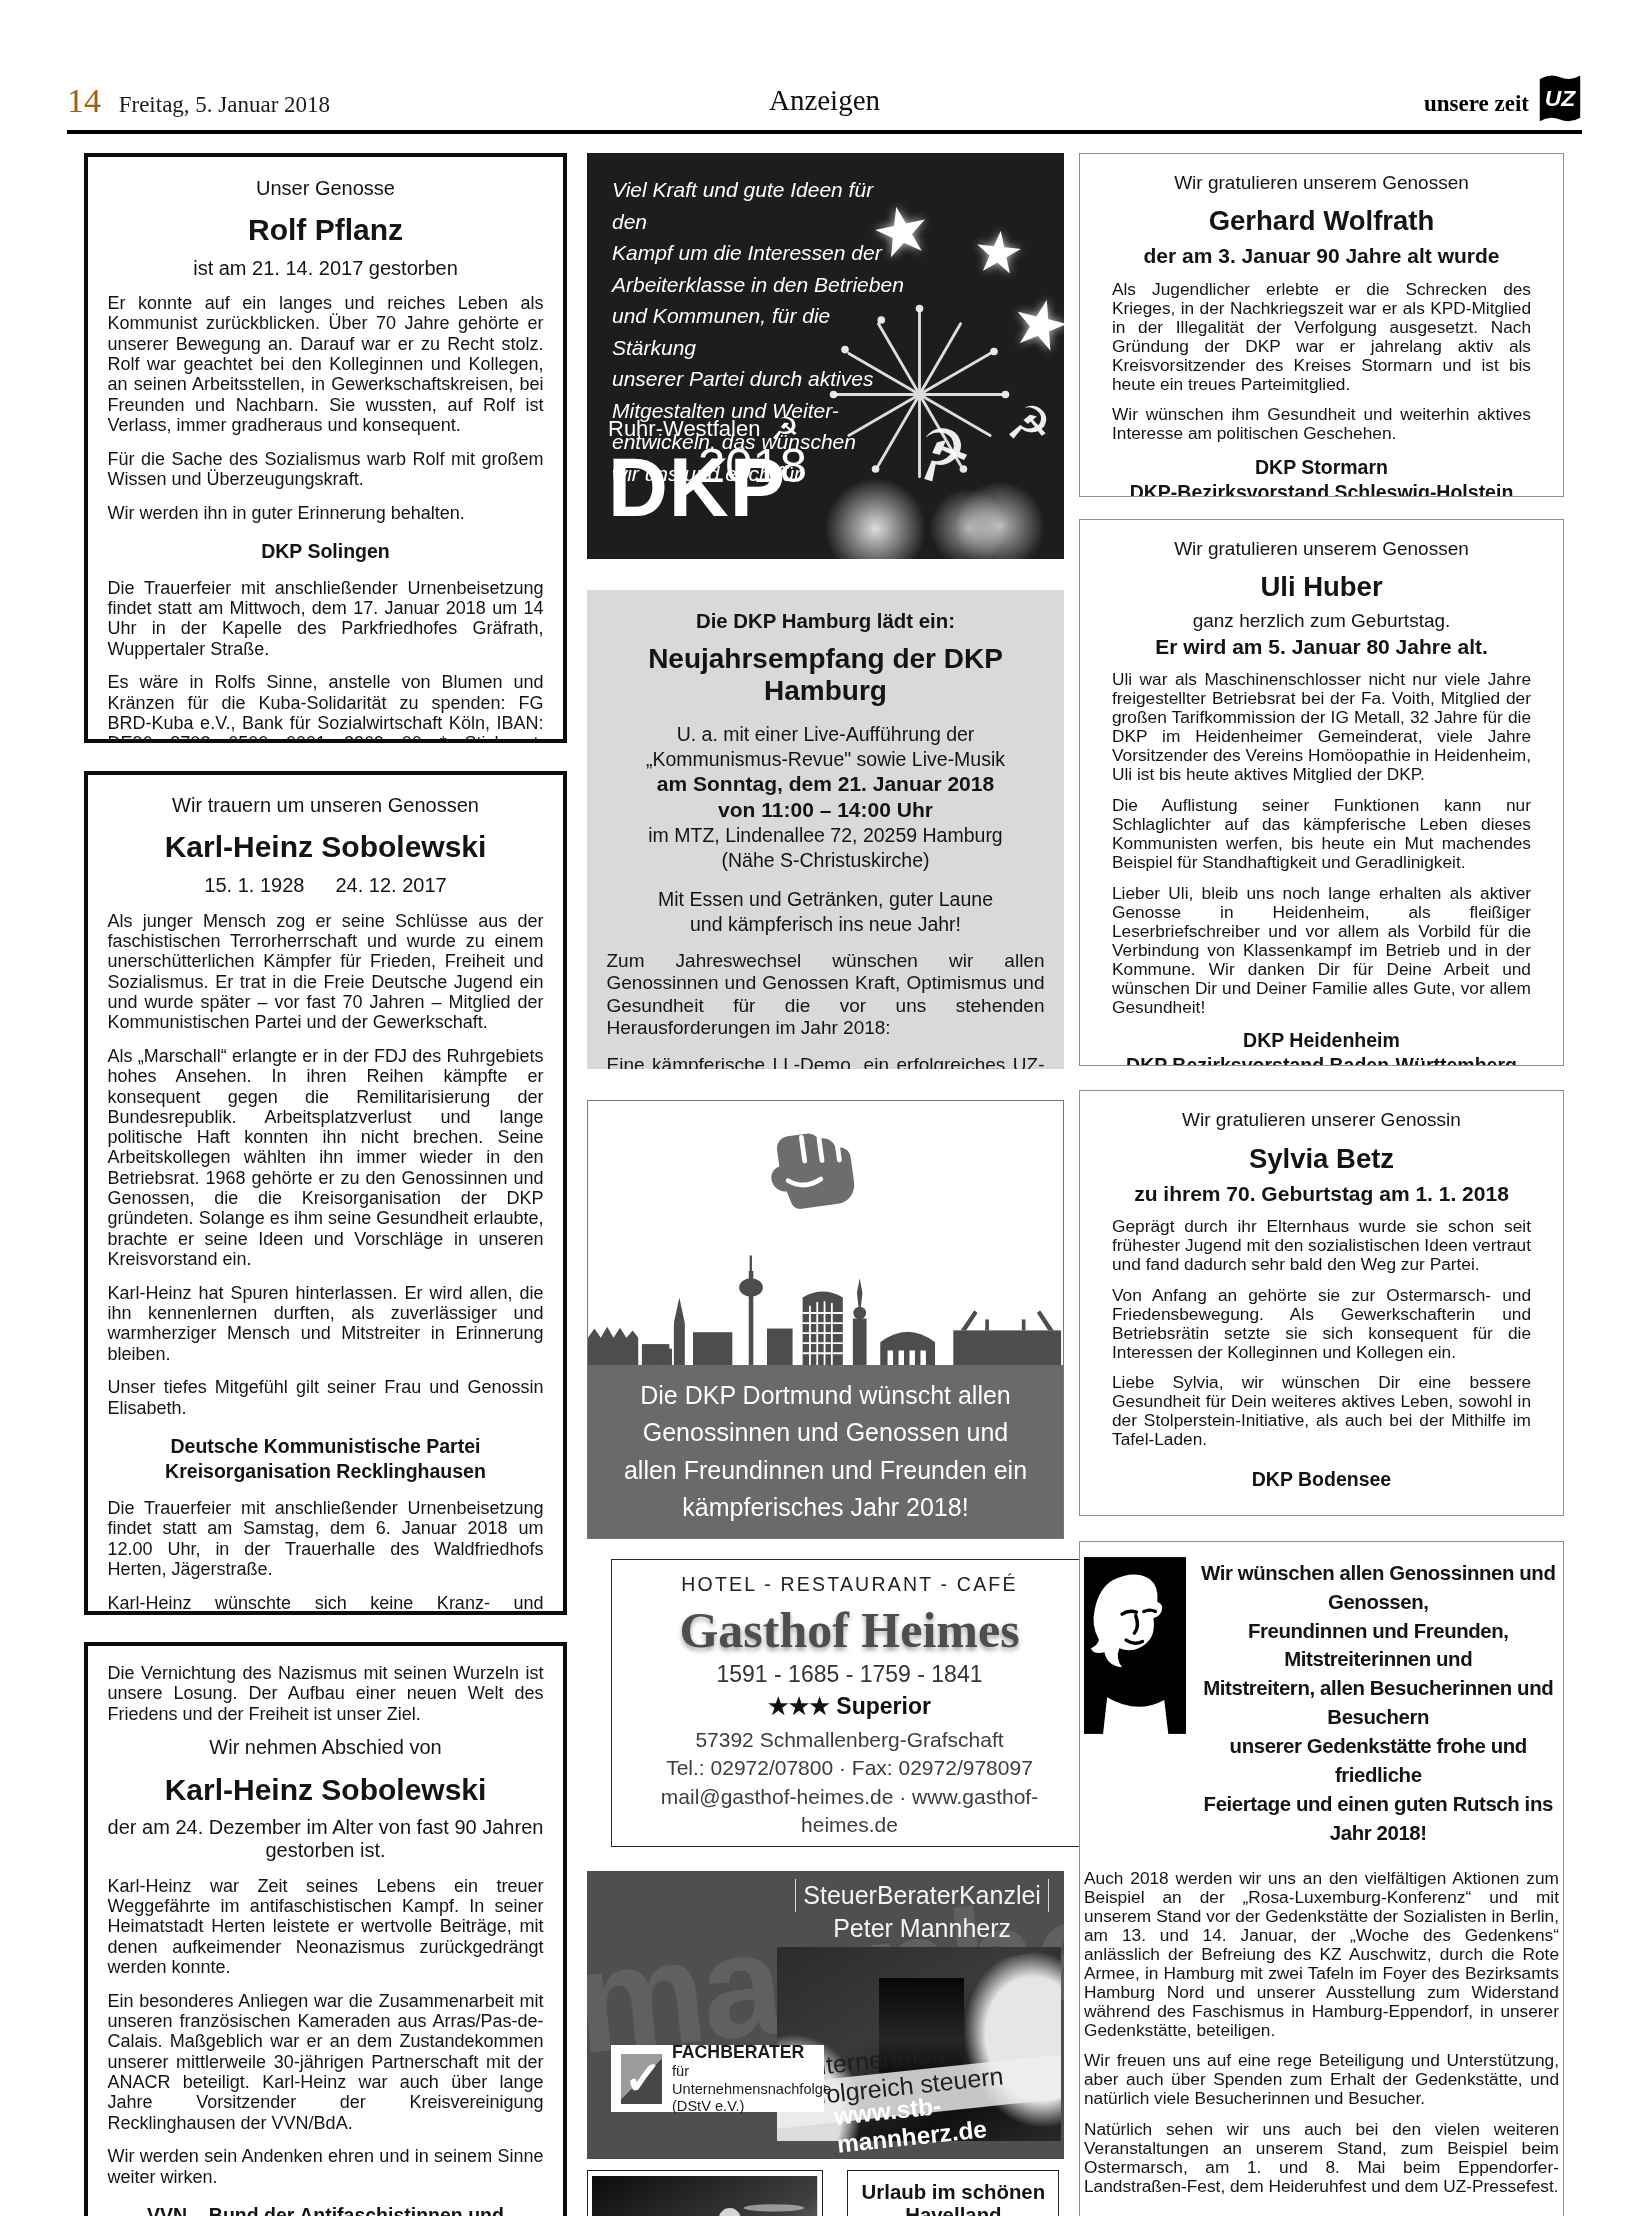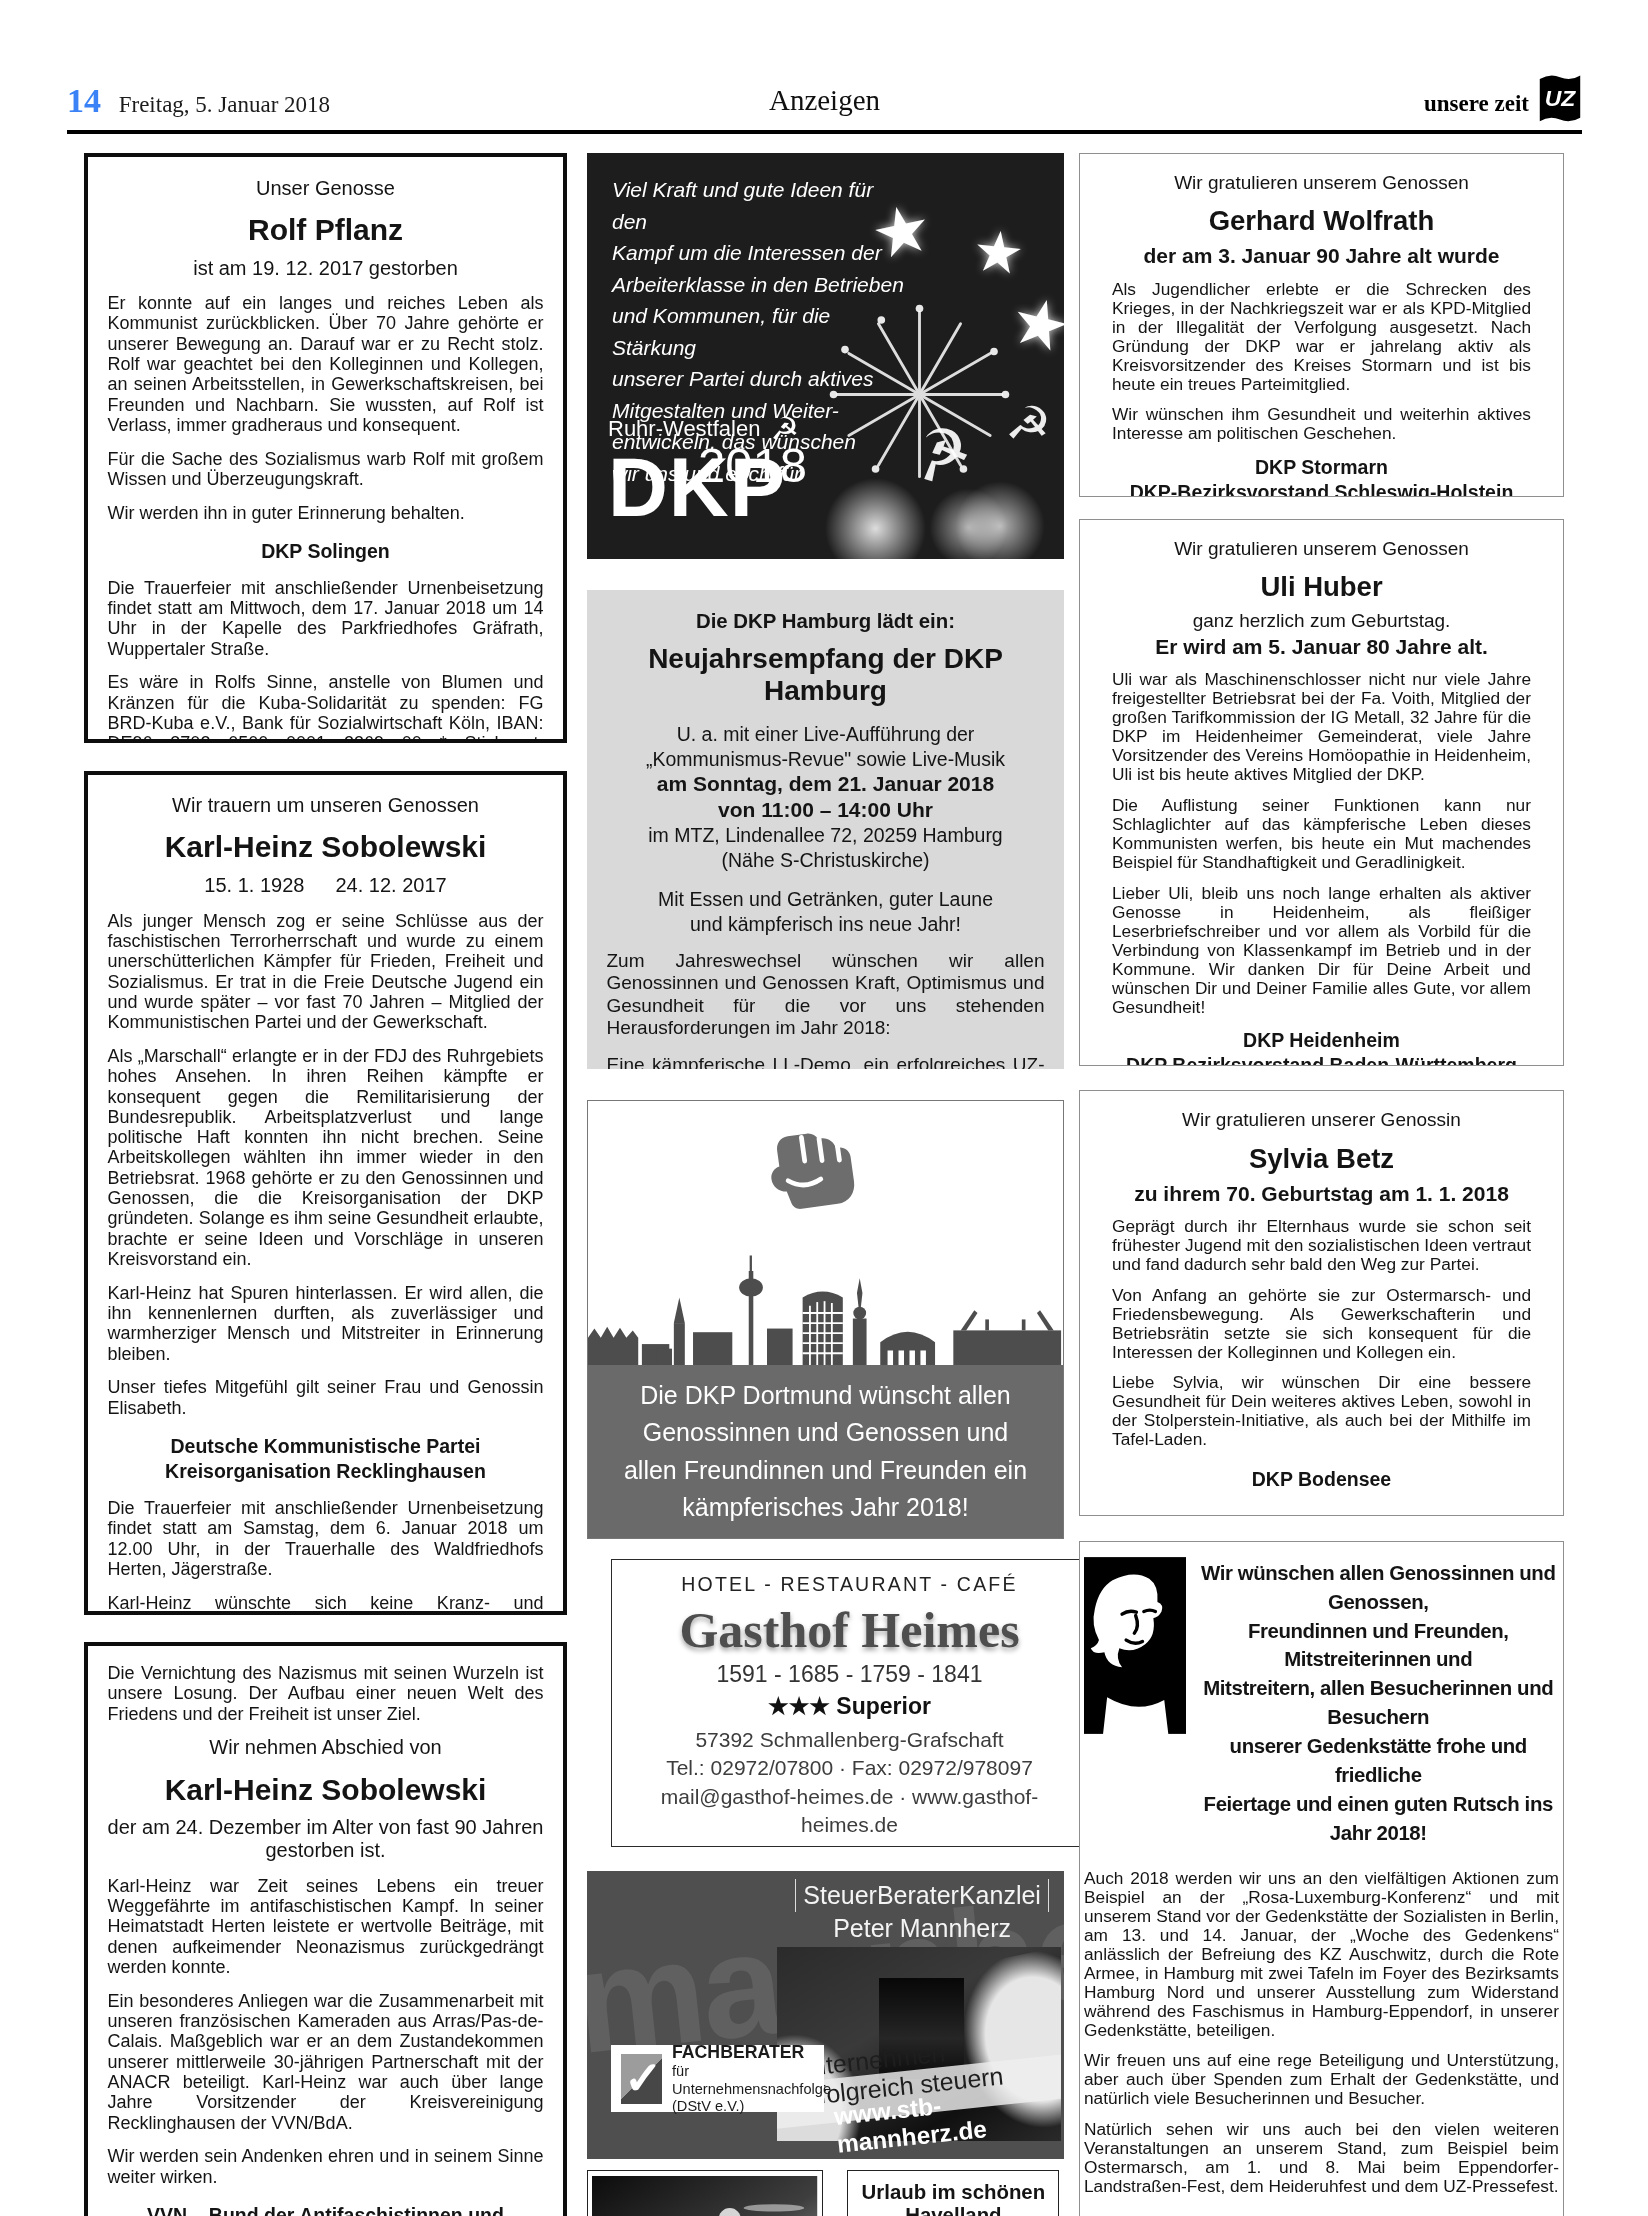--- a/index.html
+++ b/index.html
@@ -2,21 +2,21 @@
 <html style="font-size:7px"><head>
 <meta charset="utf-8">
 <style>
   html,body{margin:0;padding:0;background:#f2f2f2;}
   .page{position:relative;width:1649px;height:2461px;background:#ffffff;
         font-family:"Liberation Sans",sans-serif;color:#141414;overflow:hidden;}
 
   
   .hdr-left{position:absolute;left:67px;top:82px;display:flex;align-items:baseline;gap:17.7px;
             font-family:"Liberation Serif",serif;}
-  .hdr-pagenum{font-size:34px;font-weight:700;color:#3b82f6;}
+  .hdr-pagenum{font-size:34px;font-weight:400;color:#a16207;}
   .hdr-date{font-size:23px;color:#1c1c1c;}
   .hdr-center{position:absolute;left:0;right:0;top:84px;text-align:center;
               font-family:"Liberation Serif",serif;font-size:29px;color:#101010;}
   .hdr-brand{position:absolute;right:120px;top:91px;font-family:"Liberation Serif",serif;
              font-weight:700;font-size:23px;color:#000;}
   .uz-flag{position:absolute;right:67px;top:72px;width:44px;height:51px;}
   .hdr-rule{position:absolute;left:67px;right:67px;top:130px;height:3.5px;background:#000;}
 
   
   .col{position:absolute;top:153px;}
@@ -152,21 +152,21 @@
     <path d="M4,16 Q28,2 50,12 Q74,22 96,8 L96,104 Q72,118 50,108 Q26,98 4,112 Z" fill="#000"></path>
     <text x="50" y="78" font-size="52" font-weight="bold" font-style="italic" fill="#fff" text-anchor="middle" font-family="Liberation Sans, sans-serif">UZ</text>
   </svg>
   <div class="hdr-rule"></div>
 
   <div class="col" id="colL">
 
     <section class="box b-heavy pflanz">
       <p class="intro">Unser Genosse</p>
       <h2 class="name">Rolf Pflanz</h2>
-      <p class="subline">ist am 19. 12. 2017 gestorben</p>
+      <p class="subline">ist am 21. 14. 2017 gestorben</p>
       <p class="bp">Er konnte auf ein langes und reiches Leben als Kommunist zurückblicken. Über 70 Jahre gehörte er unserer Bewegung an. Darauf war er zu Recht stolz. Rolf war geachtet bei den Kolleginnen und Kollegen, an seinen Arbeitsstellen, in Gewerkschaftskreisen, bei Freunden und Nachbarn. Sie wussten, auf Rolf ist Verlass, immer gradheraus und konsequent.</p>
       <p class="bp">Für die Sache des Sozialismus warb Rolf mit großem Wissen und Überzeugungskraft.</p>
       <p class="bp">Wir werden ihn in guter Erinnerung behalten.</p>
       <p class="signer">DKP Solingen</p>
       <p class="bp">Die Trauerfeier mit anschließender Urnenbeisetzung findet statt am Mittwoch, dem 17. Januar 2018 um 14 Uhr in der Kapelle des Parkfriedhofes Gräfrath, Wuppertaler Straße.</p>
       <p class="bp">Es wäre in Rolfs Sinne, anstelle von Blumen und Kränzen für die Kuba-Solidarität zu spenden: FG BRD-Kuba e.V., Bank für Sozialwirtschaft Köln, IBAN: DE96 3702 0500 0001 2369 00 * Stichwort: „Hurrikanhilfe“</p>
     </section>
 
     <section class="box b-heavy sobo">
       <p class="intro">Wir trauern um unseren Genossen</p>

